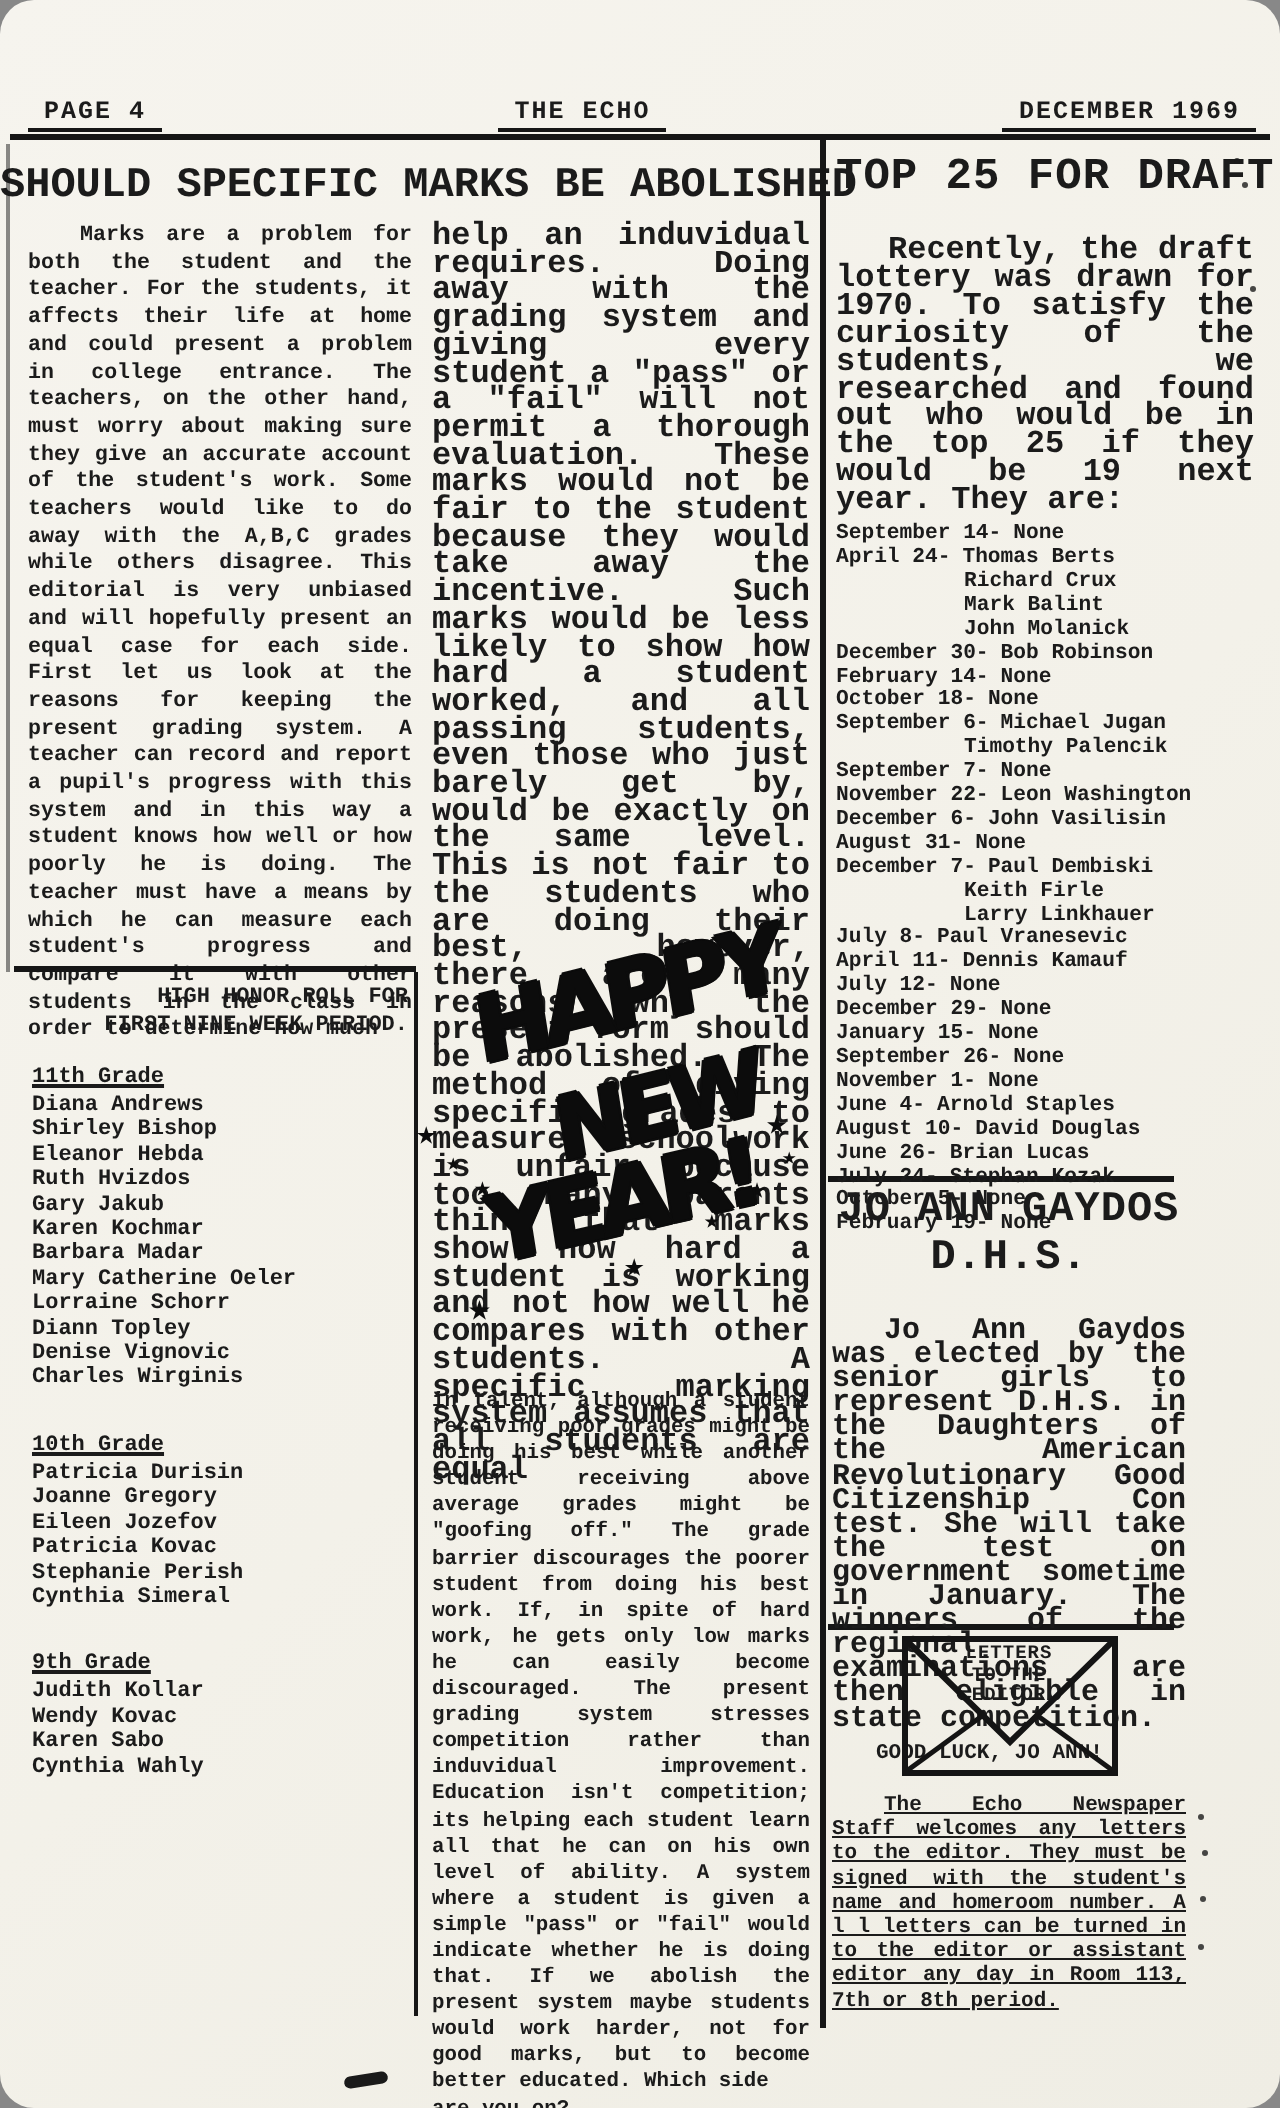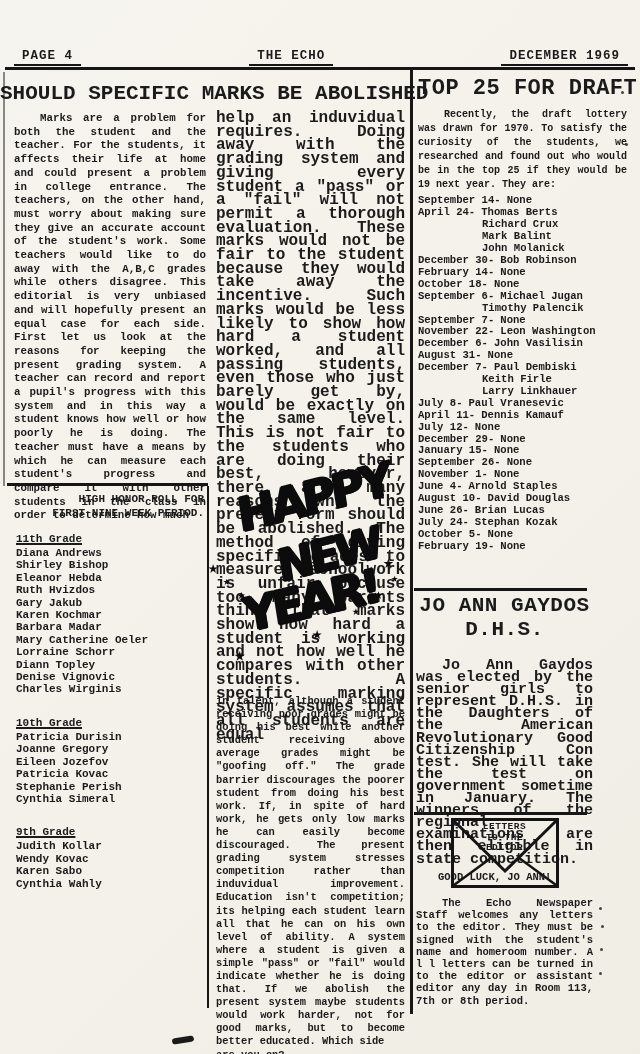--- a/index.html
+++ b/index.html
@@ -1,18 +1,18 @@
 <!DOCTYPE html>
 <html><head>
 <meta charset="utf-8">
 <style>
   html,body{margin:0;padding:0;background:#888;}
   .page{position:relative;width:640px;height:1054px;margin:0 auto;overflow:hidden;
         background:linear-gradient(135deg,#f6f4ee 0%,#f3f1e9 55%,#efede4 100%);
-        color:#1b1b1b;font-family:"Liberation Mono","DejaVu Sans Mono",monospace;font-weight:bold;}
+        color:#1b1b1b;font-family:"Liberation Mono","DejaVu Sans Mono",monospace;font-weight:bold;border-radius:17px;}
   .rule{position:absolute;background:#161616;}
   
   #header{position:absolute;left:14px;top:49px;width:614px;display:flex;justify-content:space-between;
           font-size:12.5px;letter-spacing:1px;}
   #header span{border-bottom:2px solid #161616;padding:0 8px 1px;}
   #rule-top{left:5px;top:67px;width:630px;height:3px;}
   
   #main-headline{position:absolute;left:0px;top:82px;width:412px;text-align:center;
                  font-size:21px;letter-spacing:0px;white-space:nowrap;}
   
@@ -41,33 +41,33 @@
        transform-origin:left center;letter-spacing:-4px;
        text-shadow:1.4px 0 #0c0c0c,-1.2px 0 #0c0c0c,0 1.2px #0c0c0c,0 -1px #0c0c0c,1px 1px #0c0c0c;}
   #nyw1{left:26px;top:-8px;font-size:46px;transform:rotate(-14deg) skewX(-5deg);}
   #nyw2{left:66px;top:44px;font-size:44px;transform:rotate(-14deg) skewX(-5deg);}
   #nyw3{left:32px;top:92px;font-size:46px;transform:rotate(-13deg) skewX(-4deg);}
   .star{position:absolute;color:#0c0c0c;}
   .star::before{content:"★";}
   
   #draft{position:absolute;left:418px;top:76px;width:209px;}
   .col-headline{text-align:center;font-size:22px;line-height:25px;letter-spacing:0.5px;white-space:nowrap;}
-  #draft-intro{margin-top:7px;font-size:10px;line-height:13.9px;}
+  #draft-intro{margin-top:18px;font-size:16px;line-height:13.9px;}
   #draft-list{margin-top:4px;font-size:10.6px;line-height:11.9px;}
   .draft-names .draft-name{display:block;padding-left:64px;}
   .draft-names .draft-name:first-child{display:inline;padding-left:6px;}
   #gaydos{position:absolute;left:416px;top:594px;width:177px;}
   #gaydos .col-headline{font-size:21px;line-height:23.5px;}
   #gaydos-body{margin-top:19px;font-size:15px;line-height:12.1px;}
   #gaydos-closing{margin-top:5px;font-size:10.5px;padding-left:22px;}
   #letters{position:absolute;left:416px;top:818px;width:177px;}
   .envelope-wrap{position:relative;width:108px;height:70px;margin:0 auto;}
   .env-text{position:absolute;left:0;top:4px;width:100%;text-align:center;
             font-size:9.5px;line-height:10.6px;letter-spacing:0.5px;}
-  #letters-body{margin-top:9px;font-size:10.5px;line-height:12.2px;}
+  #letters-body{margin-top:9px;font-size:10.5px;line-height:12.2px;text-decoration:underline;}
   
   .artifact{position:absolute;background:#1a1a1a;}
   #art-squiggle{left:172px;top:1037px;width:22px;height:6px;border-radius:4px;transform:rotate(-9deg);}
   .dot{width:3px;height:3px;border-radius:50%;opacity:.8;}
   #art-edge{left:3px;top:72px;width:2px;height:414px;opacity:.5;}
 </style>
 </head>
 <body>
 
 <div class="page">

